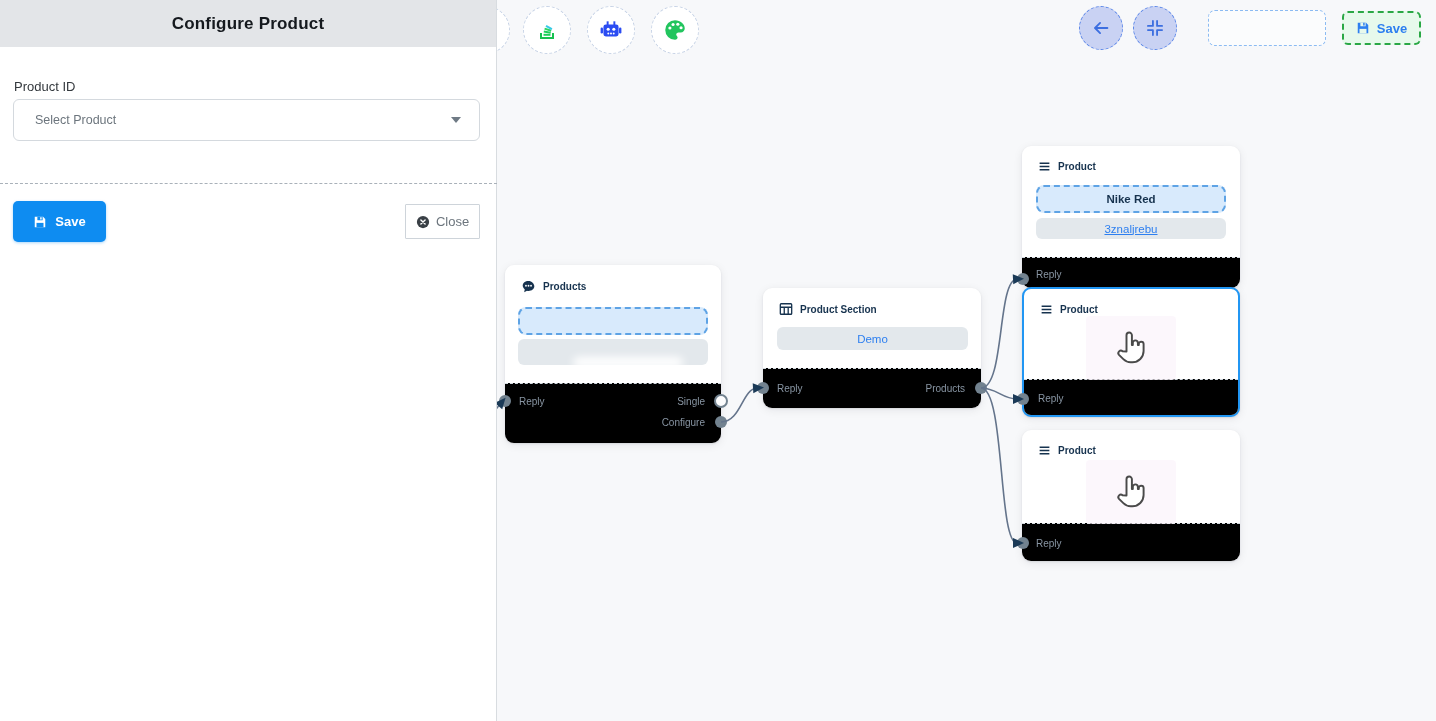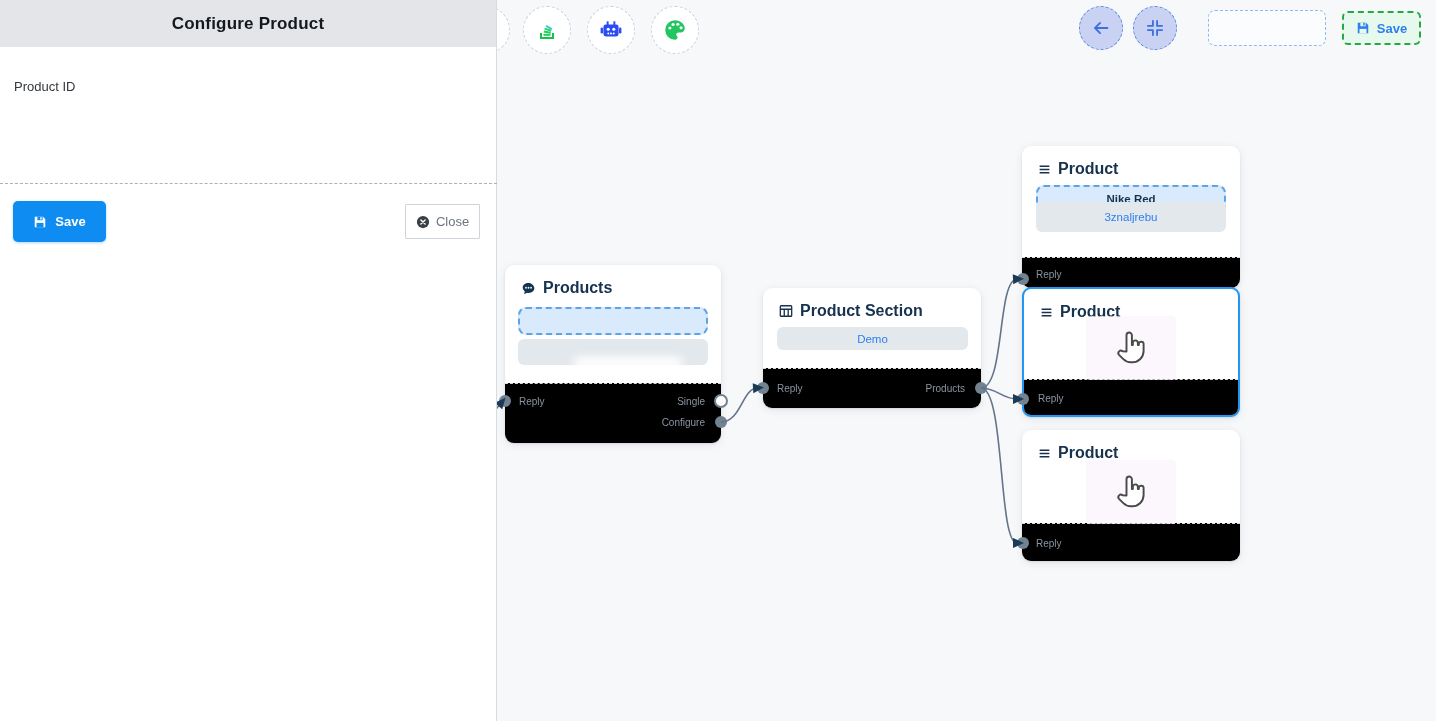--- a/index.html
+++ b/index.html
@@ -35,21 +35,21 @@
   .tr-dashedbox { position:absolute; left:711px; top:10px; width:118px; height:36px; border:1.5px dashed #8cbbf2;
                border-radius:7px; background:rgba(255,255,255,.55); cursor:pointer; }
   .btn-save-top { position:absolute; left:845px; top:11px; width:79px; height:34px; background:#e7f9ec;
                border:2px dashed #2aa745; border-radius:6px; color:#2d7ff0; font-weight:700; font-size:13px;
                display:flex; align-items:center; justify-content:center; gap:7px; cursor:pointer; font-family:inherit; }
 
   
   .node { position:absolute; background:#fff; border-radius:9px; z-index:1;
           box-shadow:0 1px 2px rgba(16,24,40,.10), 0 2px 10px rgba(16,24,40,.08); }
   .node-header { display:flex; align-items:center; gap:7px; padding:14px 16px 0 16px;
-                 font-size:16px; font-weight:700; color:#16324e; }
+                 font-size:10px; font-weight:700; color:#16324e; }
   .node-footer { position:absolute; left:0; right:0; bottom:0; background:#000000;
                  border-top:1px dashed #d3dae0; border-radius:0 0 9px 9px; }
   .node.selected { border:2px solid #2196f3; }
   .port-label { position:absolute; font-size:10px; color:#8895a3; line-height:12px; }
   .chip-dashed { position:absolute; border:2px dashed #5ea3e5; background:#d8eafc; border-radius:8px;
                  display:flex; align-items:center; justify-content:center; font-size:11.5px; font-weight:700; color:#16324e; cursor:pointer; }
   .chip-gray { position:absolute; background:#e3e8ec; border-radius:6px; display:flex; align-items:center;
                justify-content:center; font-size:11.5px; color:#2d7ff0; cursor:pointer; overflow:hidden; }
   .smudge { position:absolute; left:55px; bottom:-3px; width:110px; height:11px; background:#fff; filter:blur(4px); border-radius:6px; }
 
@@ -66,20 +66,24 @@
 </head>
 <body>
 
 <div id="app">
 
   <div class="side">
     <div class="side-header">
       <span>Configure Product</span>
     </div>
     <div class="field-label">Product ID</div>
+    <div class="select">
+      <span>Select Product</span>
+      <span class="caret"></span>
+    </div>
     <div class="pdivider"></div>
     <button class="btn-save-panel">
       <svg width="14" height="14" viewBox="0 0 16 16">
         <path d="M2 2h9.5L14 4.5V14H2z" fill="#ffffff"></path>
         <rect x="5" y="2" width="6" height="4" fill="#0e8cf1"></rect>
         <rect x="8.2" y="2.6" width="1.7" height="2.6" fill="#ffffff"></rect>
         <rect x="4" y="9" width="8" height="5" fill="#0e8cf1"></rect>
       </svg>
       <span>Save</span>
     </button>
@@ -194,21 +198,21 @@
     <div class="node" style="left:525px; top:146px; width:218px; height:142px;">
       <div class="node-header">
         <svg width="13" height="13" viewBox="0 0 16 16">
           <path d="M2 4h12M2 8h12M2 12h12" stroke="#16324e" stroke-width="1.8"></path>
         </svg>
         <span>Product</span>
       </div>
       <div class="chip-dashed" style="left:14px; top:39px; width:190px; height:28px;">
         <span>Nike Red</span>
       </div>
-      <div class="chip-gray" style="left:14px; top:56px; width:190px; height:30px;">
+      <div class="chip-gray" style="left:14px; top:72px; width:190px; height:21px;text-decoration:underline;">
         <span>3znaljrebu</span>
       </div>
       <div class="node-footer" style="height:31px;">
         <span class="port-label" style="left:14px; top:11px;">Reply</span>
       </div>
     </div>
 
     <div class="node selected" style="left:525px; top:287px; width:218px; height:130px;">
       <div class="node-header">
         <svg width="13" height="13" viewBox="0 0 16 16">

